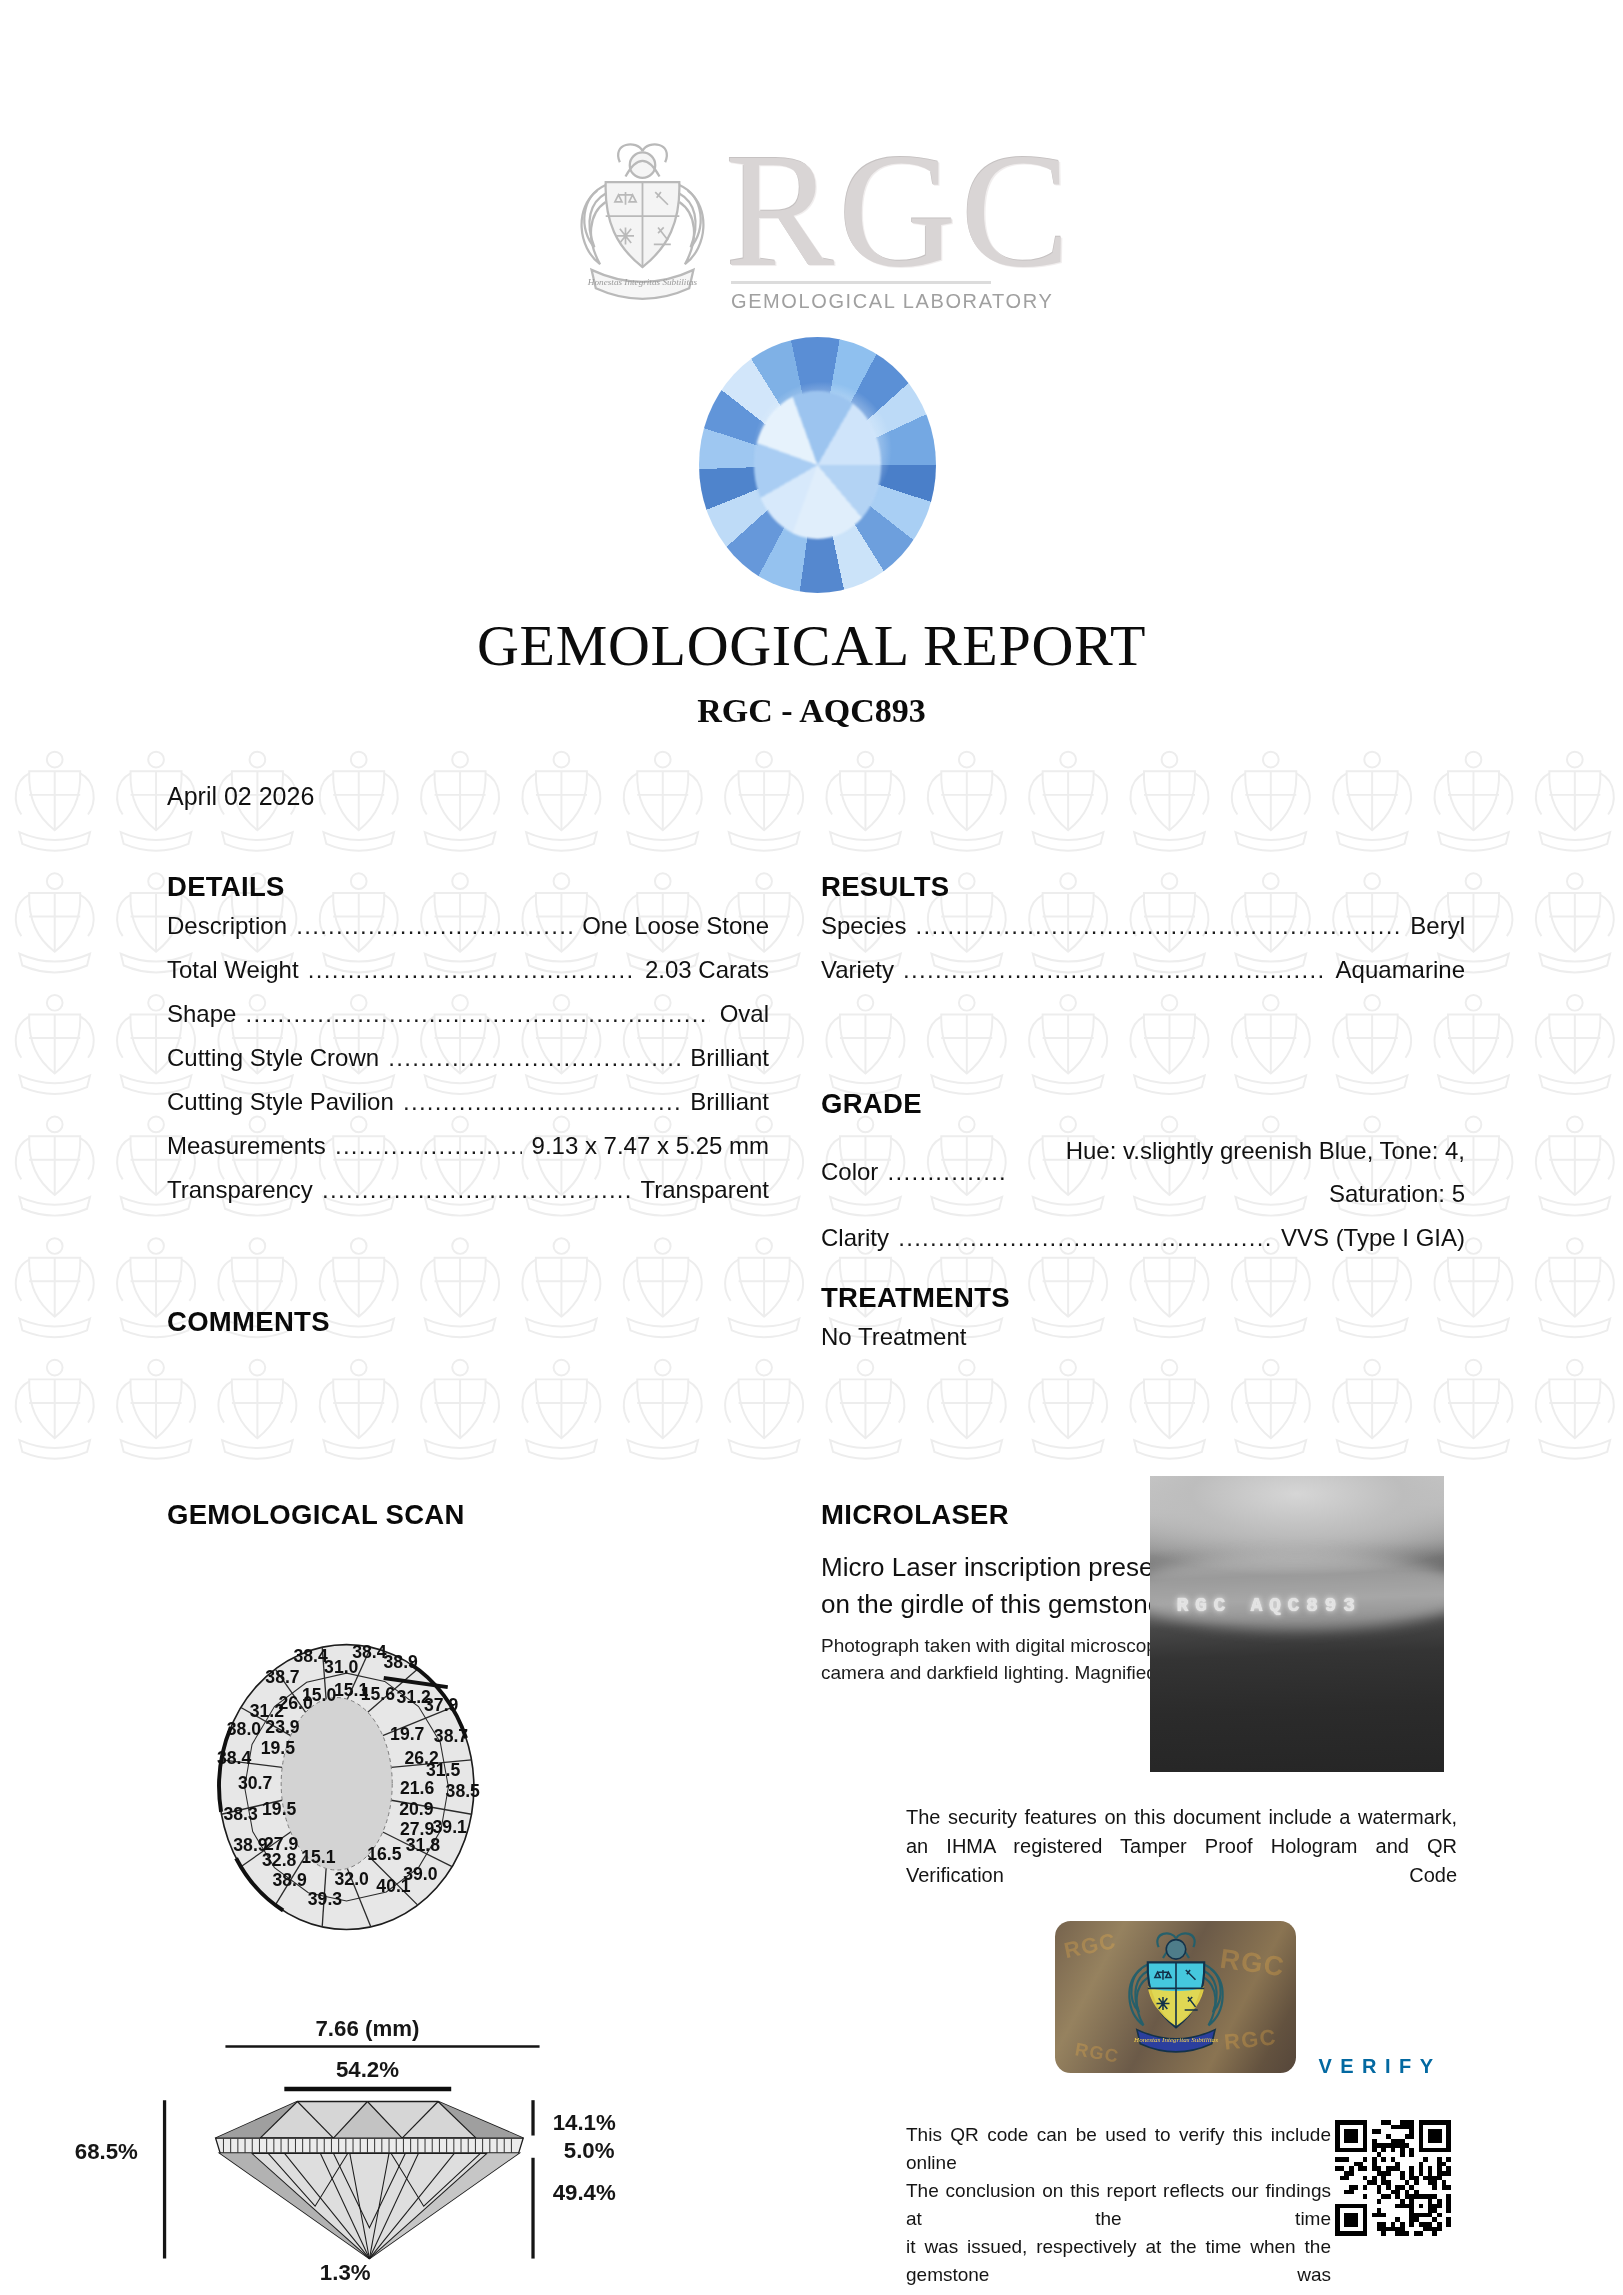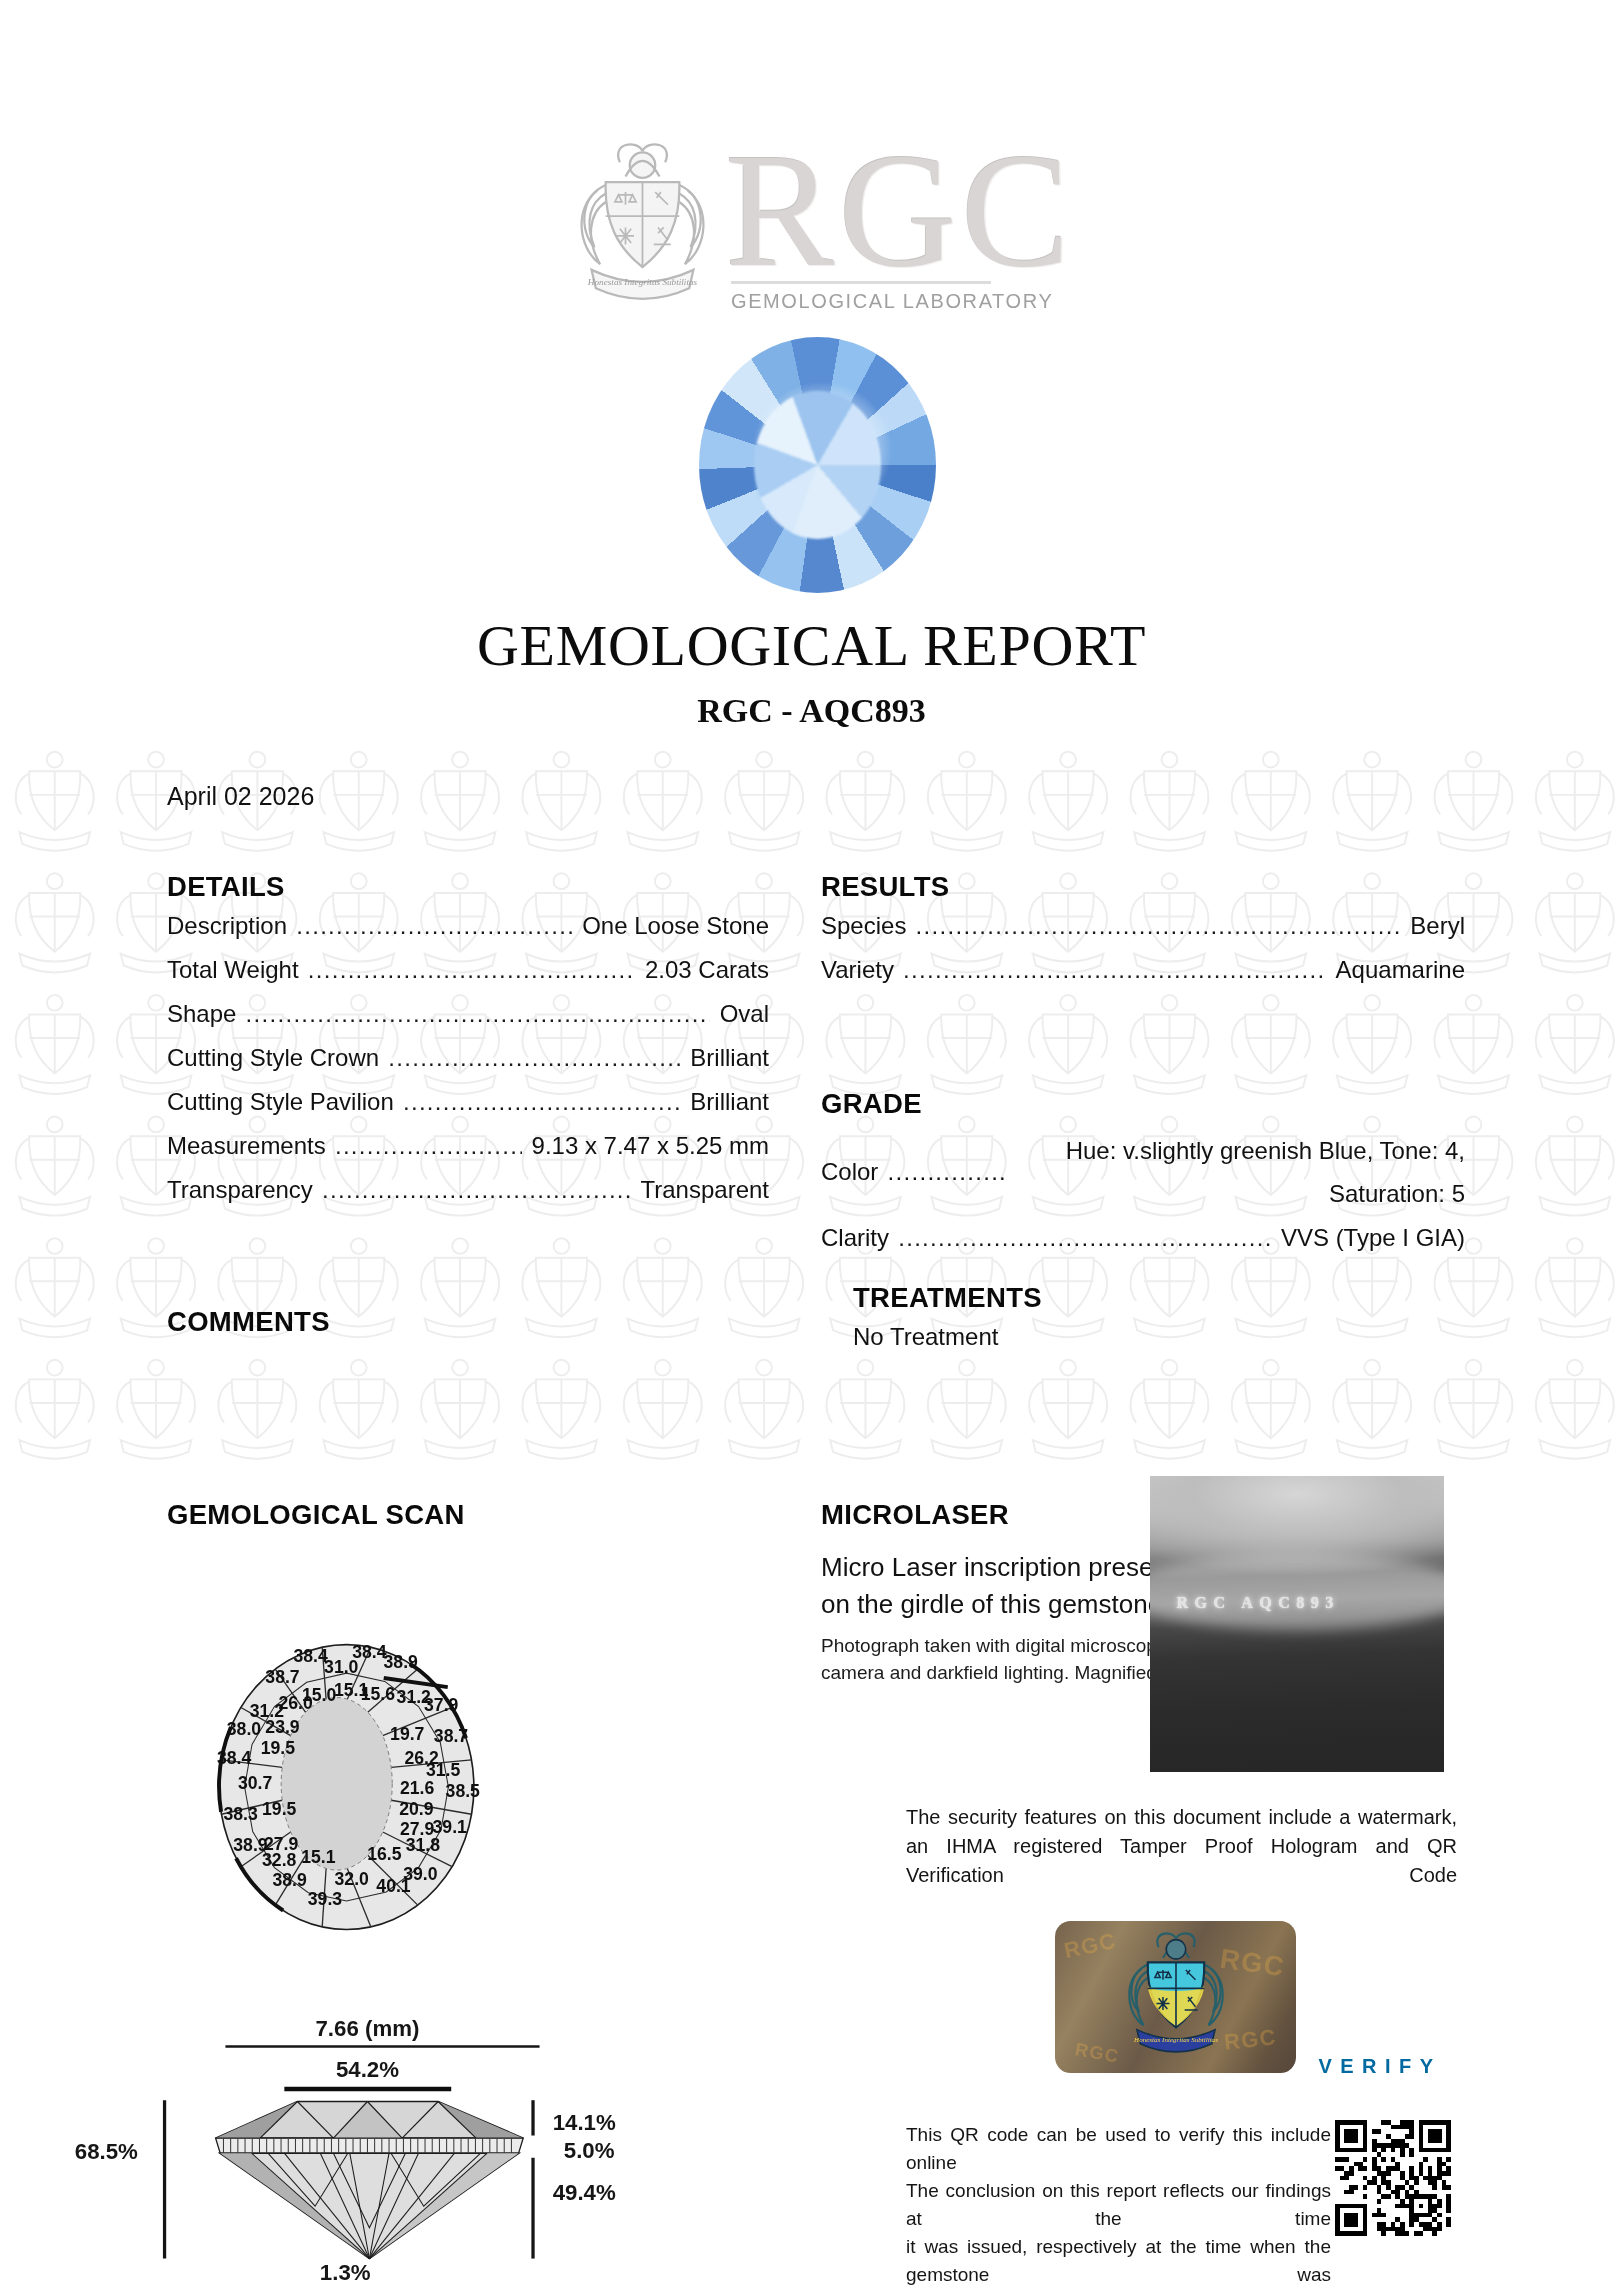--- a/index.html
+++ b/index.html
@@ -56,21 +56,21 @@
 
   
   .ml-lines{left:821px;top:1549px;font-size:26px;line-height:37px;}
   .ml-note{left:821px;top:1632px;font-size:19px;line-height:27px;color:#1c1c1c;}
   .mlphoto{left:1150px;top:1476px;width:294px;height:296px;overflow:hidden;
     background:
       radial-gradient(120% 45% at 50% 6%, #d6d6d6 0%, #bdbdbd 30%, rgba(190,190,190,0) 62%),
       linear-gradient(178deg,#cdcdcd 0%,#bfbfbf 12%,#969696 24%,#5c5c5c 34%,#787878 42%,#474747 50%,#343434 60%,#2b2b2b 78%,#262626 100%);}
   .ml-band{position:absolute;left:-10%;top:26%;width:120%;height:26%;border-radius:50%;
       background:rgba(205,205,205,.55);filter:blur(6.5px);}
-  .ml-ins{position:absolute;left:9%;top:40%;font-family:Liberation Serif, serif;font-size:16px;font-weight:bold;
+  .ml-ins{position:absolute;left:9%;top:40%;font-family:Liberation Mono, monospace;font-size:20px;font-weight:bold;
       letter-spacing:6.5px;color:#e2e2e2;text-shadow:0 0 5.9px rgba(255,255,255,.9),0 0 1.3px #fff;}
 
   
   .sectext{left:906px;top:1803px;width:551px;font-size:20px;line-height:29px;
            text-align:justify;text-align-last:justify;color:#141414;}
   .holo{left:1055px;top:1921px;width:241px;height:152px;border-radius:15.7px;overflow:hidden;
     background:linear-gradient(118deg,#76634d 0%,#96825f 22%,#6b5a48 48%,#8a7452 72%,#63523f 88%,#55463a 100%);}
   .holo .ghost{position:absolute;font-weight:bold;color:rgba(255,185,70,.26);font-size:22px;letter-spacing:1.3px;}
   .verify{left:1308px;top:2055px;width:144px;text-align:center;font-size:20px;letter-spacing:8.5px;color:#0369a1;font-weight:bold;}
   .qr{left:1335px;top:2120px;width:116px;height:116px;}
@@ -852,21 +852,21 @@
         <span>Saturation: 5</span>
       </span>
     </div>
     <div class="row" style="margin-top:9.2px;">
       <span class="lbl">Clarity</span>
       <span class="dots"></span>
       <span class="val">VVS (Type I GIA)</span>
     </div>
   </div>
 
-  <div class="abs colR" style="left:853px;top:1281px;">
+  <div class="abs colR" style="left:821px;top:1281px;">
     <div class="sec-head">TREATMENTS</div>
     <div style="font-size:24px;margin-top:3.9px;">No Treatment</div>
   </div>
 
   <div class="abs sec-head" style="left:167px;top:1305px;">COMMENTS</div>
 
   <div class="abs sec-head" style="left:167px;top:1498px;">GEMOLOGICAL SCAN</div>
 
   <div class="abs" style="left:193px;top:1606px;">
     <svg id="topview" width="307" height="353" viewBox="0 0 470 540">

